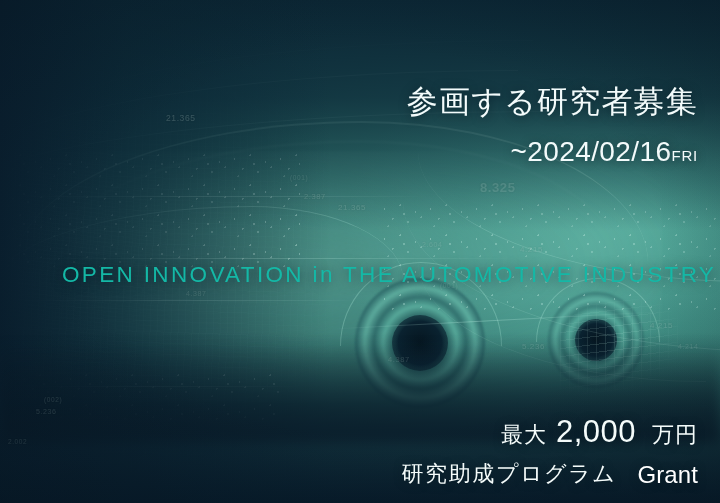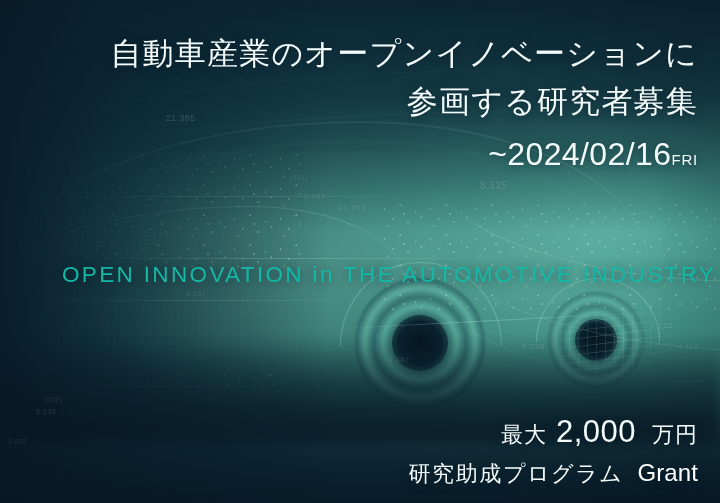--- a/index.html
+++ b/index.html
@@ -228,21 +228,21 @@
   .headline.l2{ top:86px; }
 
   .date-line{
     position:absolute; right:22px; top:136px;
     display:flex; align-items:baseline; justify-content:flex-end;
     color:#f3fbfb;
     white-space:nowrap;
     text-shadow:0 1px 9px rgba(2,18,28,.5);
   }
   .date-main{
-    font-size:32px; font-weight:300; letter-spacing:.4px;
+    font-size:28px; font-weight:300; letter-spacing:.4px;
   }
   .date-dow{
     font-size:15px; font-weight:400; letter-spacing:.8px; margin-left:0;
   }
 
   .tagline{
     position:absolute; left:22px; top:262px;
     color:#14b8a6;
     font-size:22.5px;
     font-weight:300;
@@ -259,21 +259,21 @@
     white-space:nowrap;
     text-shadow:0 1px 9px rgba(4,24,30,.5);
   }
   .amt-label{ font-size:22px; font-weight:300; letter-spacing:1px; }
   .amt-gap{ display:inline-block; width:9px; }
   .amt-big{ font-size:31px; font-weight:300; letter-spacing:.5px; }
   .amt-unit{ font-size:22px; font-weight:300; letter-spacing:1px; margin-left:16px; }
 
   .brandline{
     position:absolute; right:22px; top:459px;
-    display:flex; align-items:flex-start; justify-content:flex-end;
+    display:flex; align-items:flex-end; justify-content:flex-end;
     color:#f4fbfa;
     white-space:nowrap;
     text-shadow:0 1px 9px rgba(4,24,30,.5);
   }
   .brand-pre{ font-size:22px; font-weight:300; letter-spacing:1.6px; }
   .brand-logo{
     display:inline-flex; align-items:baseline;
     margin-left:14px;
   }
   .brand-academist{
@@ -289,20 +289,21 @@
     width:6.5px; height:6.5px;
     border-radius:50%;
     background:#27b9e8;
     box-shadow:0 0 3px rgba(39,185,232,.8);
   }
   .brand-grant{
     font-size:24px;
     font-weight:400;
     letter-spacing:.1px;
     color:#ffffff;
+    margin-left:7px;
   }
 </style>
 </head>
 <body>
 
 <div id="poster">
 
   <div class="bg-base"></div>
   <div class="bg-rightglow"></div>
 
@@ -342,38 +343,37 @@
   <div class="bg-topdark"></div>
   <div class="bg-leftdark"></div>
   <div class="car-shadow"></div>
   <div class="bg-botdark"></div>
   <div class="bg-vignette"></div>
 
   <div id="telemetry-layer">
       <span class="datum" style="left: 166px; top: 113px; font-size: 8.5px; opacity: 0.46;">21.365</span>
       <span class="datum" style="left: 304px; top: 192px; font-size: 7.5px; opacity: 0.4;">2.387</span>
       <span class="datum" style="left: 338px; top: 203px; font-size: 8px; opacity: 0.44;">21.365</span>
-      <span class="datum" style="left: 480px; top: 180px; font-size: 10px; opacity: 0.36; font-weight: bold;">8.325</span>
+      <span class="datum" style="left: 480px; top: 180px; font-size: 13px; opacity: 0.36; font-weight: bold;">8.325</span>
       <span class="datum" style="left: 422px; top: 241px; font-size: 7px; opacity: 0.34;">2.604</span>
       <span class="datum" style="left: 520px; top: 245px; font-size: 8px; opacity: 0.4;">4.215</span>
       <span class="datum" style="left: 290px; top: 174px; font-size: 6.5px; opacity: 0.3;">(001)</span>
       <span class="datum" style="left: 440px; top: 282px; font-size: 6.5px; opacity: 0.3;">(001)</span>
       <span class="datum" style="left: 522px; top: 342px; font-size: 8px; opacity: 0.4;">5.236</span>
       <span class="datum" style="left: 650px; top: 321px; font-size: 8px; opacity: 0.4;">4.215</span>
       <span class="datum" style="left: 678px; top: 343px; font-size: 7px; opacity: 0.32;">4.214</span>
       <span class="datum" style="left: 388px; top: 355px; font-size: 7.5px; opacity: 0.36;">4.387</span>
       <span class="datum" style="left: 186px; top: 290px; font-size: 7px; opacity: 0.32;">4.387</span>
       <span class="datum" style="left: 44px; top: 396px; font-size: 6.5px; opacity: 0.3;">(002)</span>
       <span class="datum" style="left: 36px; top: 408px; font-size: 7px; opacity: 0.3;">5.236</span>
       <span class="datum" style="left: 8px; top: 438px; font-size: 6.5px; opacity: 0.26;">2.002</span>
     </div>
 
   <div class="fg">
 
-    <div class="headline l1">自動車産業のオープンイノベーションに</div>
 
     <div class="headline l2">参画する研究者募集</div>
 
     <div class="date-line">
       <span class="date-main">~2024/02/16</span>
       <span class="date-dow">FRI</span>
     </div>
 
     <div class="tagline">OPEN INNOVATION in THE AUTOMOTIVE INDUSTRY</div>
 

